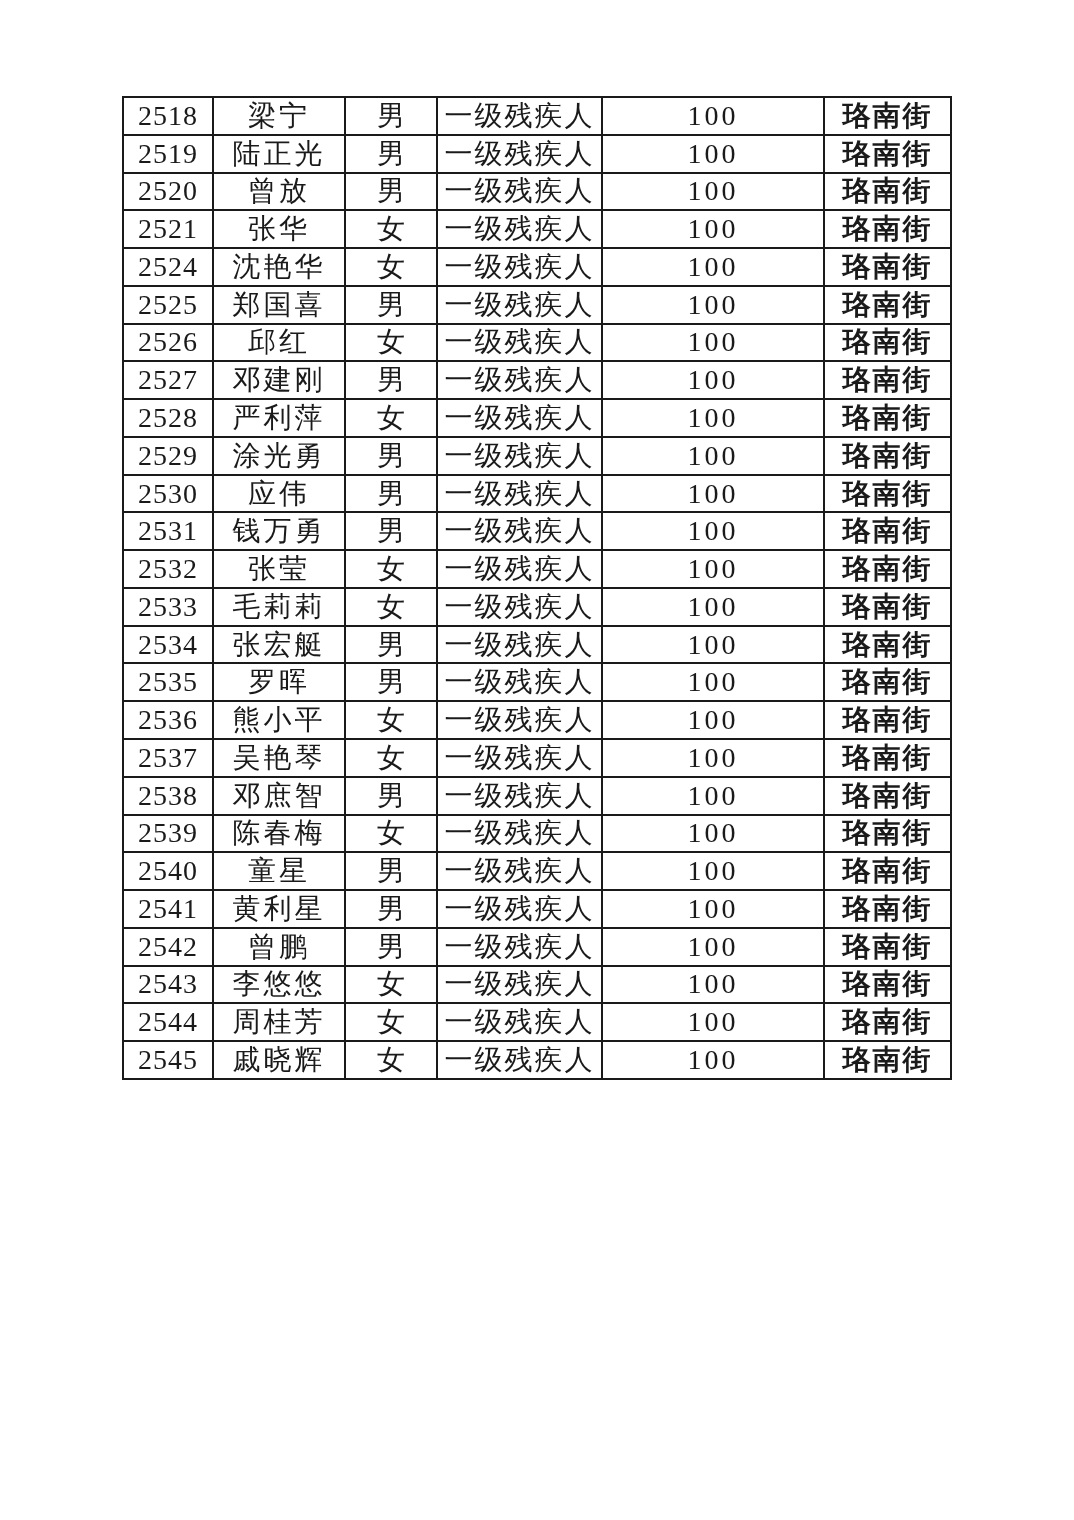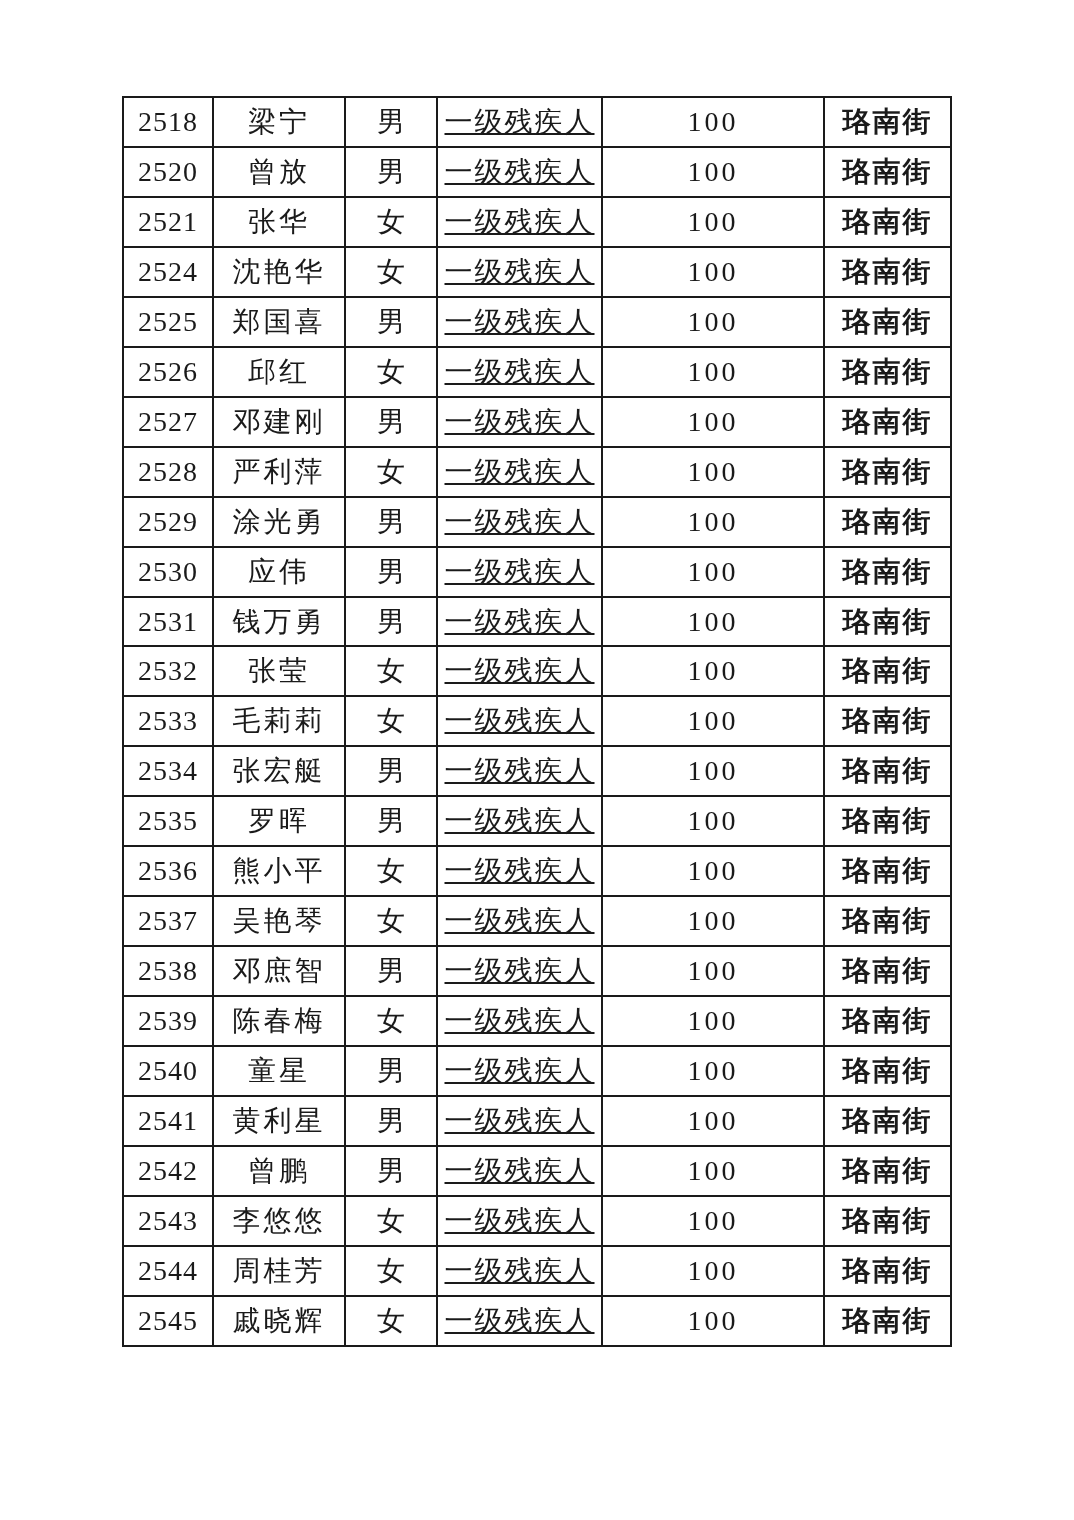--- a/index.html
+++ b/index.html
@@ -13,42 +13,42 @@
     background: #ffffff;
     overflow: hidden;
     font-family: "Liberation Serif", "DejaVu Serif", serif;
     color: #1a1a1a;
   }
   .table-wrap {
     position: absolute;
     left: 122px;
     top: 96px;
     width: 828px;
-    height: 1251px;
+    height: 984px;
   }
   table.roster {
     width: 100%;
     height: 100%;
     border-collapse: collapse;
     table-layout: fixed;
   }
   table.roster td {
     border: 2px solid #1a1a1a;
     text-align: center;
     vertical-align: middle;
     font-size: 28px;
     line-height: 1;
     padding: 0;
     overflow: hidden;
     white-space: nowrap;
   }
   td.cell-id     { letter-spacing: 1px; }
   td.cell-name   { letter-spacing: 3px; }
   td.cell-gender { letter-spacing: 0; }
-  td.cell-category { letter-spacing: 2px; text-decoration: underline; }
+  td.cell-category { letter-spacing: 2px; }
   td.cell-amount { letter-spacing: 3px; margin-top: 16px; }
   td.cell-street { letter-spacing: 2px; font-weight: bold; }
 </style>
 </head>
 <body>
 
 <div class="table-wrap">
   <table class="roster">
     <colgroup>
       <col style="width: 90px">
@@ -61,20 +61,28 @@
     <tbody id="table-body">
         <tr>
           <td class="cell-id">2518</td>
           <td class="cell-name">梁宁</td>
           <td class="cell-gender">男</td>
           <td class="cell-category">一级残疾人</td>
           <td class="cell-amount">100</td>
           <td class="cell-street">珞南街</td>
         </tr>
         <tr>
+          <td class="cell-id">2519</td>
+          <td class="cell-name">陆正光</td>
+          <td class="cell-gender">男</td>
+          <td class="cell-category">一级残疾人</td>
+          <td class="cell-amount">100</td>
+          <td class="cell-street">珞南街</td>
+        </tr>
+        <tr>
           <td class="cell-id">2520</td>
           <td class="cell-name">曾放</td>
           <td class="cell-gender">男</td>
           <td class="cell-category">一级残疾人</td>
           <td class="cell-amount">100</td>
           <td class="cell-street">珞南街</td>
         </tr>
         <tr>
           <td class="cell-id">2521</td>
           <td class="cell-name">张华</td>

